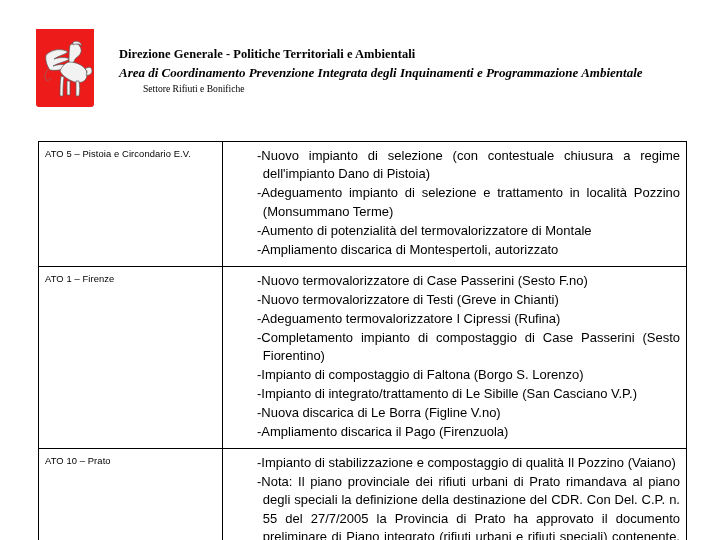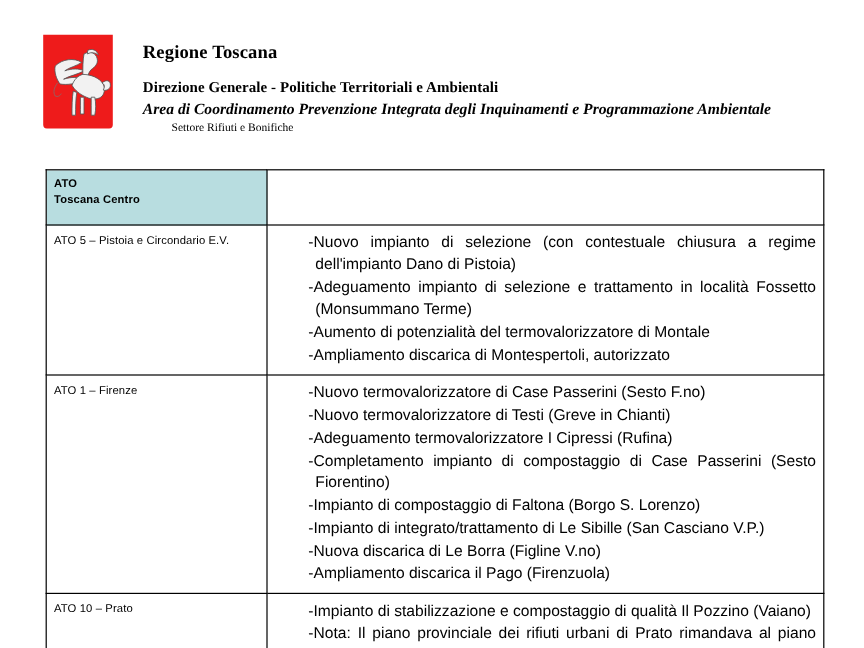--- a/index.html
+++ b/index.html
@@ -157,47 +157,39 @@
         <path d="M49 40 C53 37 56 38 56 42 C56 45 53 47 50 46 C51 44 52 42 49 40 Z"></path>
       </g>
       <g fill="none" stroke="#777" stroke-width="0.6">
         <path d="M12 40 C9 44 8 48 10 51"></path>
         <path d="M10 51 C12 52 14 51 15 49"></path>
       </g>
     </svg>
   </div>
 
   <div id="letterhead-text">
-    <div class="lh-1">Regione Toscana</div>
     <div class="lh-2">Direzione Generale - Politiche Territoriali e Ambientali</div>
     <div class="lh-3">Area di Coordinamento Prevenzione Integrata degli Inquinamenti e Programmazione Ambientale</div>
     <div class="lh-4">Settore Rifiuti e Bonifiche</div>
   </div>
 
 </div>
 
 <table id="ato-table">
   <colgroup>
     <col class="c1">
     <col class="c2">
   </colgroup>
   <tbody id="table-body">
-    <tr>
-      <td class="hdr-cell">
-        <div>ATO</div>
-        <div>Toscana Centro</div>
-      </td>
-      <td class="hdr-empty"></td>
-    </tr>
   <tr>
         <td class="label-cell">ATO 5 – Pistoia e Circondario E.V.</td>
         <td class="detail-cell">
           <ul>
             <li>-Nuovo impianto di selezione (con contestuale chiusura a regime dell'impianto Dano di Pistoia)</li>
-            <li>-Adeguamento impianto di selezione e trattamento in località Fossetto (Monsummano Terme)</li>
+            <li>-Adeguamento impianto di selezione e trattamento in località Pozzino (Monsummano Terme)</li>
             <li class="bold">-Aumento di potenzialità del termovalorizzatore di Montale</li>
             <li>-Ampliamento discarica di Montespertoli, autorizzato</li>
           </ul>
         </td>
       </tr>
       <tr>
         <td class="label-cell">ATO 1 – Firenze</td>
         <td class="detail-cell">
           <ul>
             <li class="bold">-Nuovo termovalorizzatore di Case Passerini (Sesto F.no)</li>

